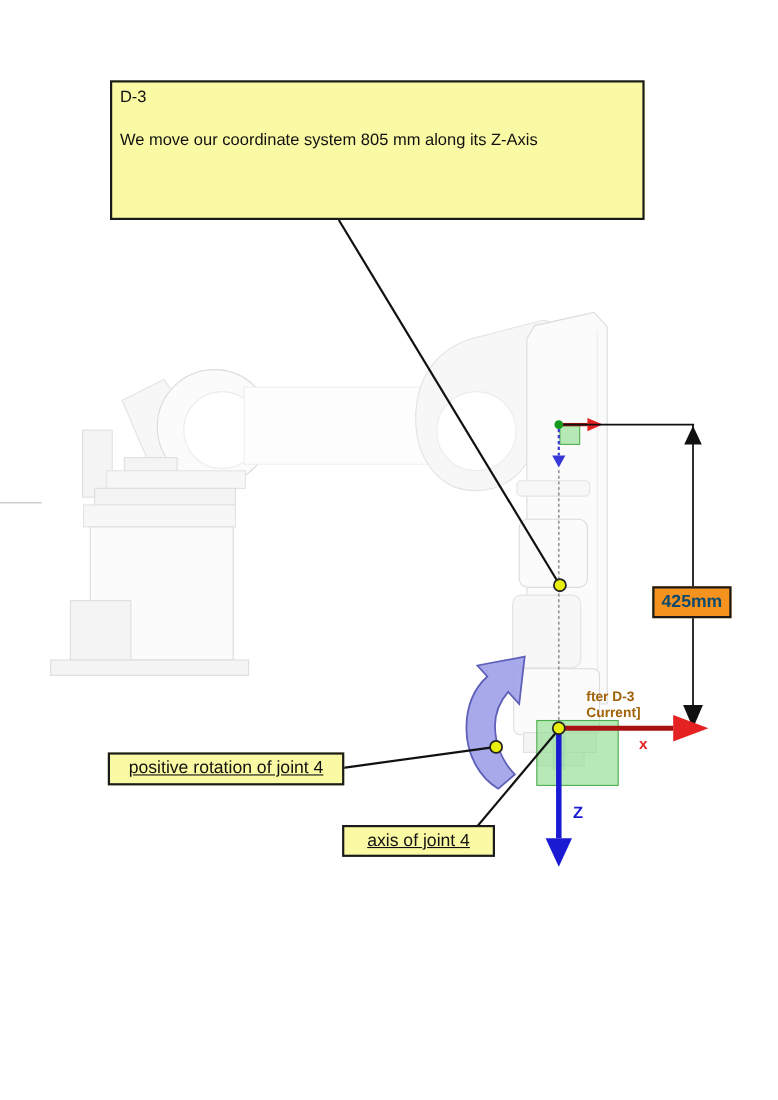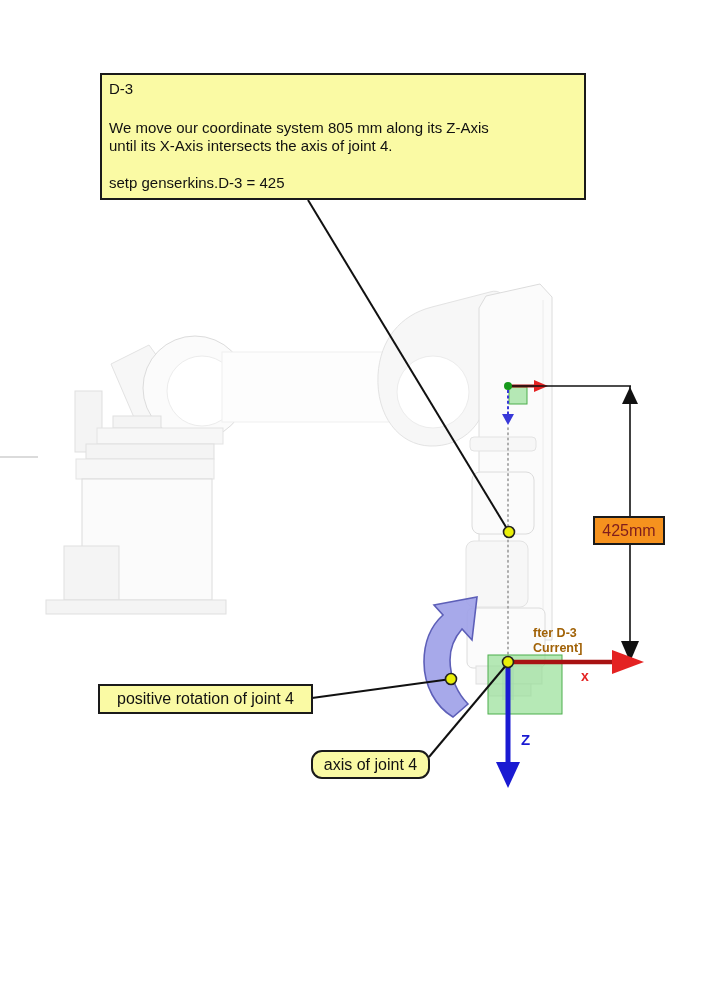--- a/index.html
+++ b/index.html
@@ -38,29 +38,30 @@
     position:absolute;background:var(--callout-bg);border:2px solid #1a1a1a;
     box-sizing:border-box;font-size:15px;line-height:18px;
   }
   .callout{left:63px;top:73px;width:486px;height:127px;padding:5px 0 0 7px;margin-left:37px;}
   .callout .code{position:absolute;left:7px;top:99px;}
   .callout .bodytext{position:absolute;left:7px;top:44px;width:476px;}
   .tag{
     position:absolute;background:var(--callout-bg);border:2px solid #1a1a1a;
     box-sizing:border-box;font-size:16px;display:flex;align-items:center;justify-content:center;
     white-space:nowrap;
+    text-decoration:underline;
   }
   .tag.rot-label{left:98px;top:684px;width:215px;height:30px;}
-  .tag.axis-label{left:311px;top:750px;width:119px;height:29px;border-radius:11px;}
+  .tag.axis-label{left:311px;top:750px;width:139px;height:29px;}
 
   .dimlabel{
-    position:absolute;left:593px;top:516px;width:72px;height:29px;
+    position:absolute;left:593px;top:533px;width:72px;height:29px;
     background:var(--dimension-bg);border:2px solid #1a1a1a;box-sizing:border-box;
     display:flex;align-items:center;justify-content:center;
-    font-size:16px;font-weight:400;color:#7f1d1d;
+    font-size:16px;font-weight:700;color:#0c4a6e;
   }
   .framecap{
     position:absolute;left:533px;top:626px;font-size:12.5px;font-weight:bold;
     line-height:15px;color:#a16207;white-space:nowrap;
   }
   .axis-letter{position:absolute;font-weight:bold;}
   .x-letter{left:581px;top:668px;color:var(--x-axis-head);font-size:14px;}
   .z-letter{left:521px;top:731px;color:var(--z-axis);font-size:15px;}
 </style>
 </head>
@@ -143,23 +144,21 @@
       <circle class="dot" cx="509" cy="532" r="5.5"></circle>
       <circle class="dot" cx="508" cy="662" r="5.5"></circle>
       <circle class="dot" cx="451" cy="679" r="5.5"></circle>
     </g>
   </svg>
 
   <div class="ybox callout">
     <div>D-3</div>
     <div class="bodytext">
       <div>We move our coordinate system  805 mm along its Z-Axis</div>
-      <div>until its X-Axis intersects the axis of joint 4.</div>
     </div>
-    <div class="code">setp genserkins.D-3 = 425</div>
   </div>
 
   <div class="tag rot-label">positive rotation of joint 4</div>
   <div class="tag axis-label">axis of joint 4</div>
 
   <div class="dimlabel">425mm</div>
 
   <div class="framecap">
     <div>fter D-3</div>
     <div>Current]</div>

